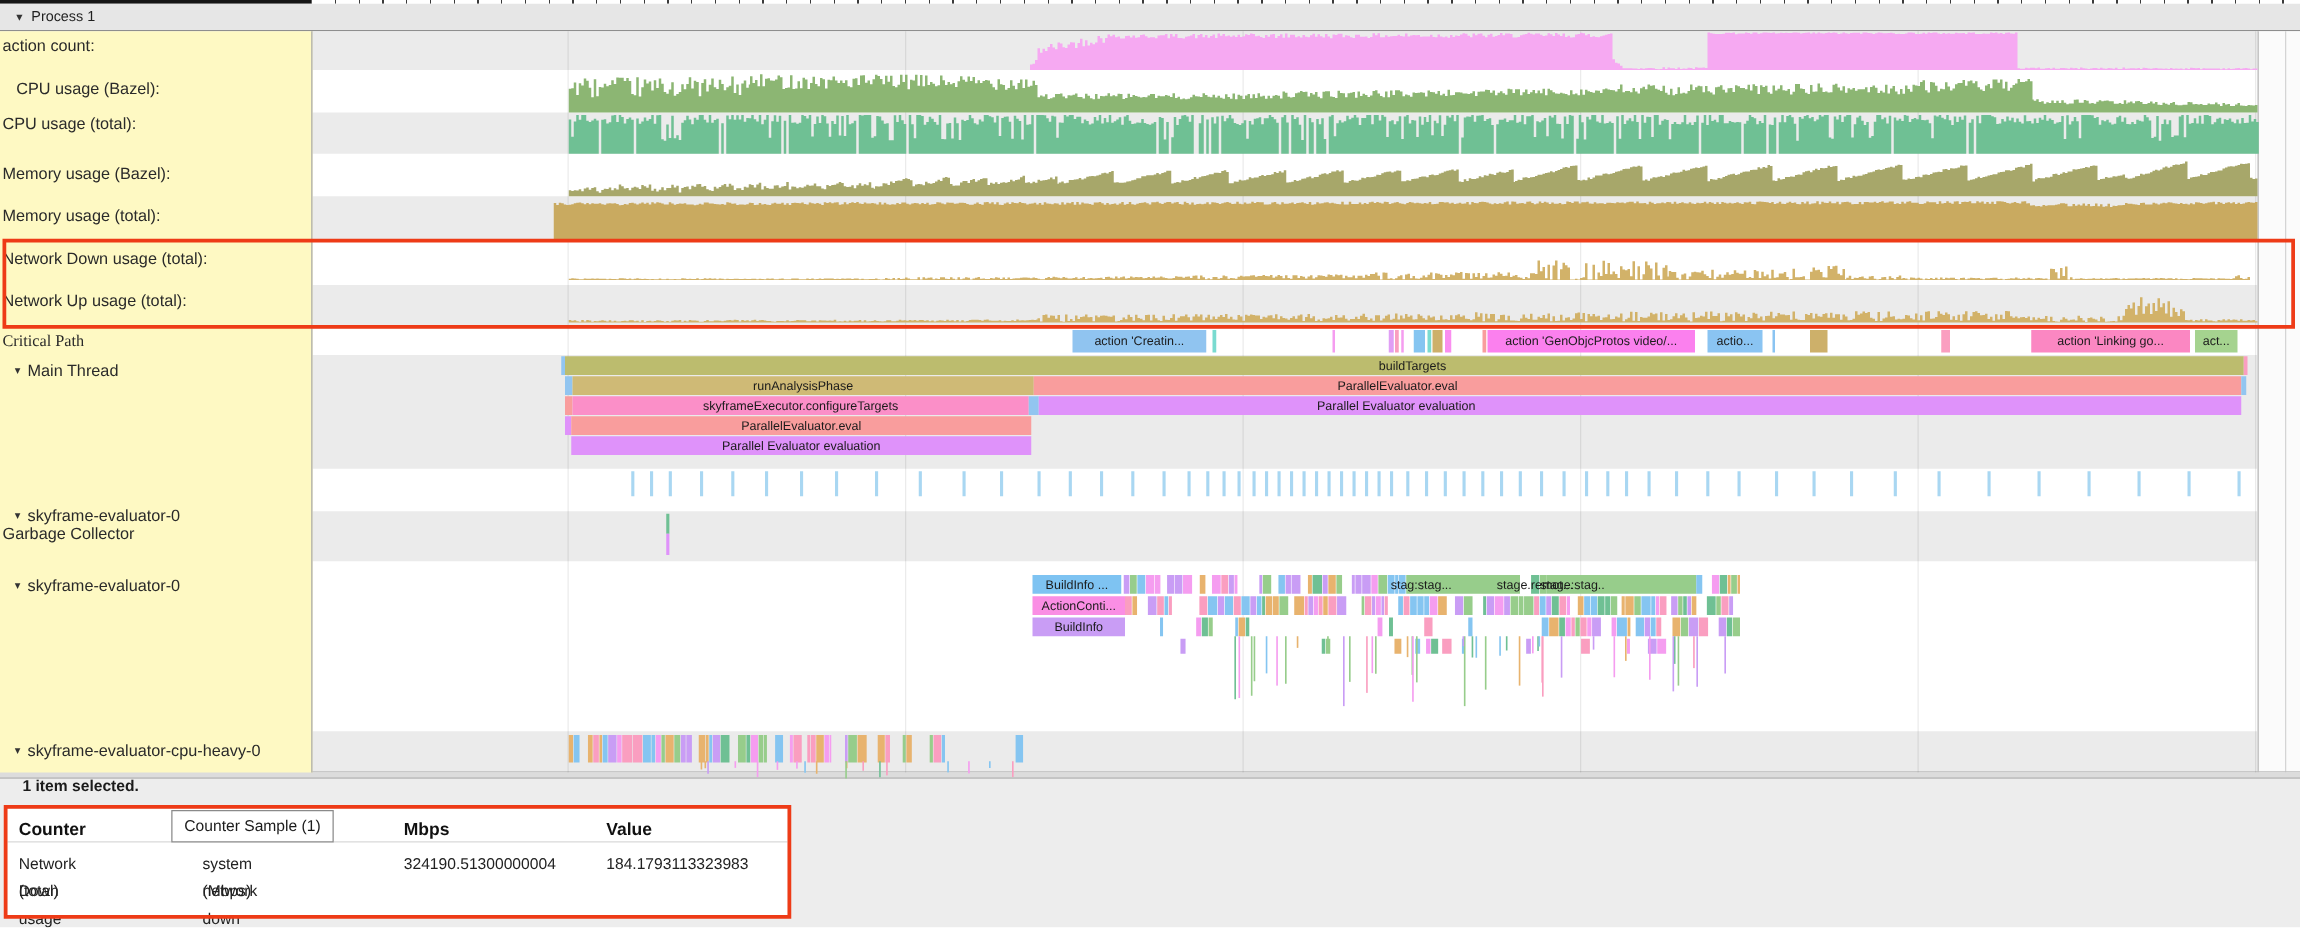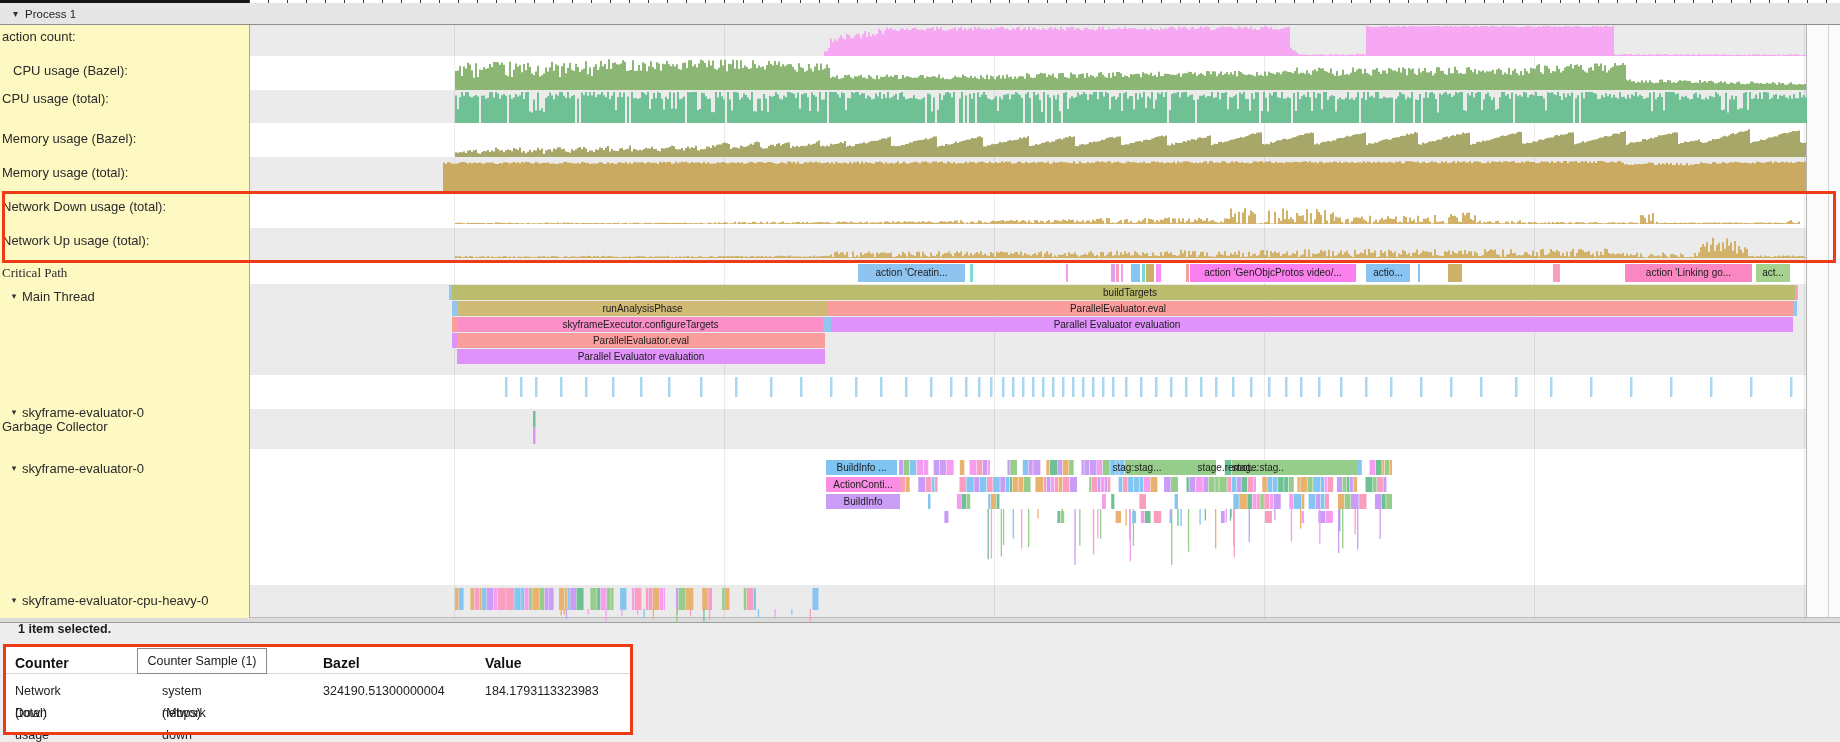--- a/index.html
+++ b/index.html
@@ -471,21 +471,21 @@
 <div class="abs" id="split-c"></div>
 
 <div class="abs" id="bottom-panel"></div>
 <div class="abs" id="status-text">1 item selected.</div>
 <div class="abs" id="tab-counter">Counter Sample (1)</div>
 <div class="abs" id="table-area"></div>
 <div class="abs" id="head-rule"></div>
 <div class="abs" id="table-content" style="left:0;top:0;">
     <div class="th" style="left: 15px;">Counter</div>
     <div class="th" style="left: 162px;">Series</div>
-    <div class="th" style="left: 323px;">Bazel</div>
+    <div class="th" style="left: 323px;">Mbps</div>
     <div class="th" style="left: 485px;">Value</div>
     <div class="tcell" style="left: 15px; top: 680px;">Network Down usage</div>
     <div class="tcell" style="left: 15px; top: 702px;">(total)</div>
     <div class="tcell" style="left: 162px; top: 680px;">system network down</div>
     <div class="tcell" style="left: 162px; top: 702px;">(Mbps)</div>
     <div class="tcell" style="left: 323px; top: 680px;">324190.51300000004</div>
     <div class="tcell" style="left: 485px; top: 680px;">184.1793113323983</div>
   </div>
 
 <div class="abs" id="boxes" style="left:0;top:0;">

